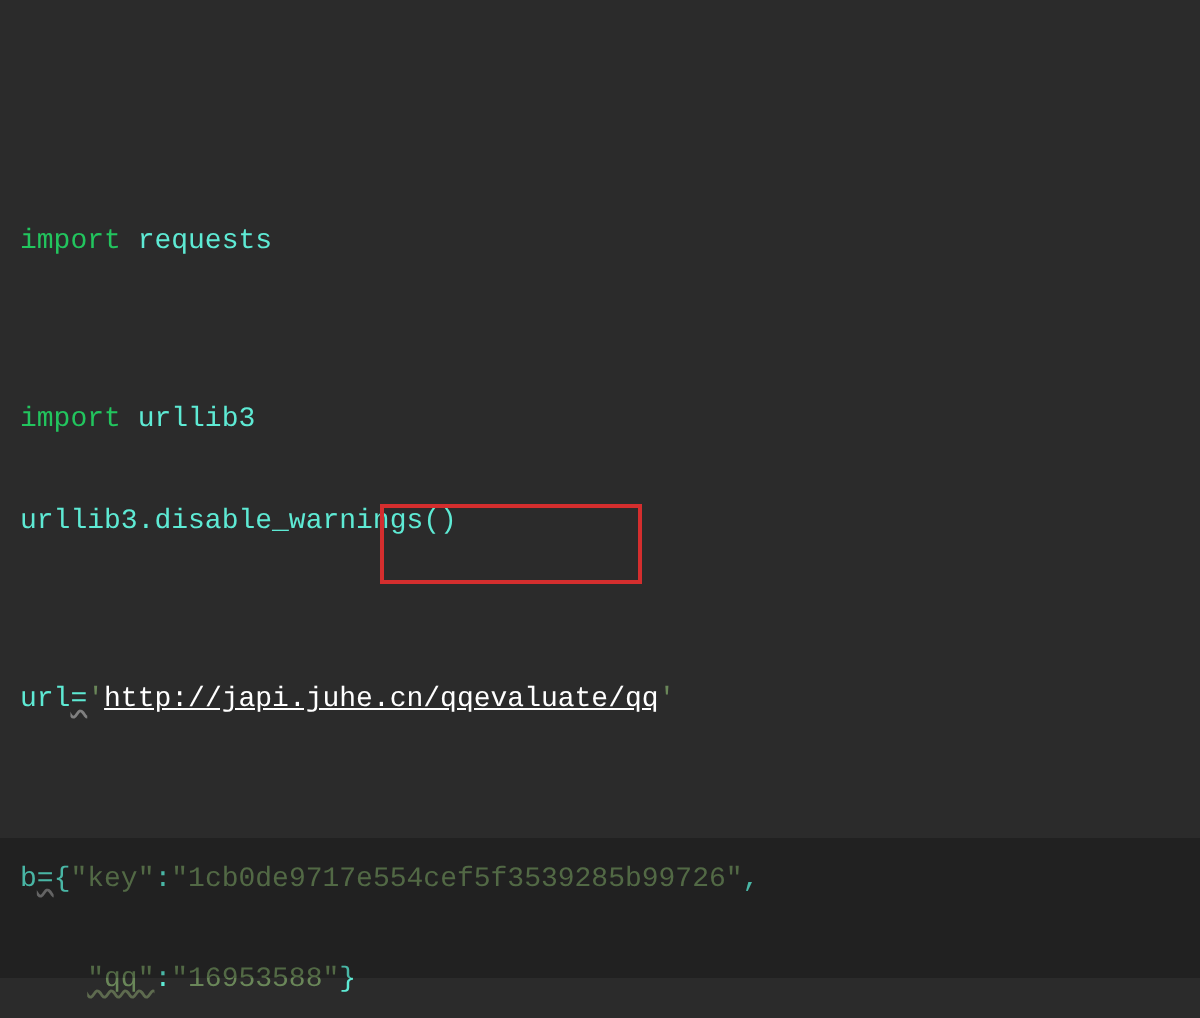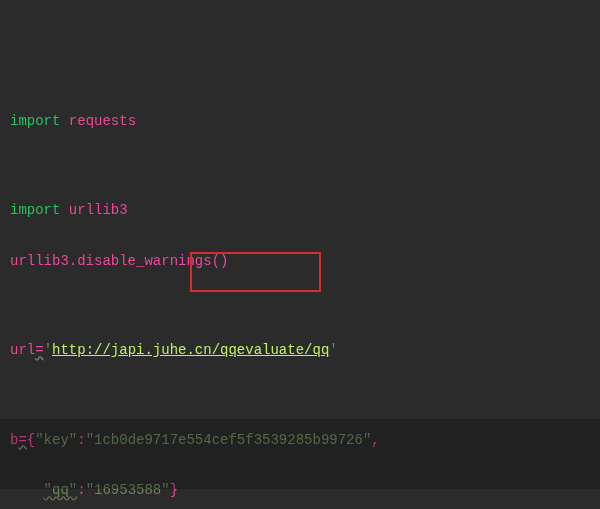--- a/index.html
+++ b/index.html
@@ -10,23 +10,23 @@
     line-height: 1.8;
     color: #a9b7c6;
     width: 600px;
     height: 509px;
     overflow: hidden;
     padding: 8px 0 0 10px;
     white-space: pre;
     position: relative;
   }
   .kw { color: #22c55e; }
-  .id { color: #ec4899; }
+  .id { color: #5eead4; }
   .str { color: #6a8759; }
-  .url { color: #bef264; text-decoration: underline; }
+  .url { color: #ffffff; text-decoration: underline; }
   .wavy { text-decoration: underline wavy #808080; text-decoration-skip-ink: none; }
   .wavy-g { text-decoration: underline wavy #5e6b4f; text-decoration-skip-ink: none; }
   .line { display: block; }
   .blank { display: block; height: 1.0em; }
   .red-box {
     position: absolute;
     border: 2px solid #d42e2e;
     left: 190px;
     top: 252px;
     width: 131px;

